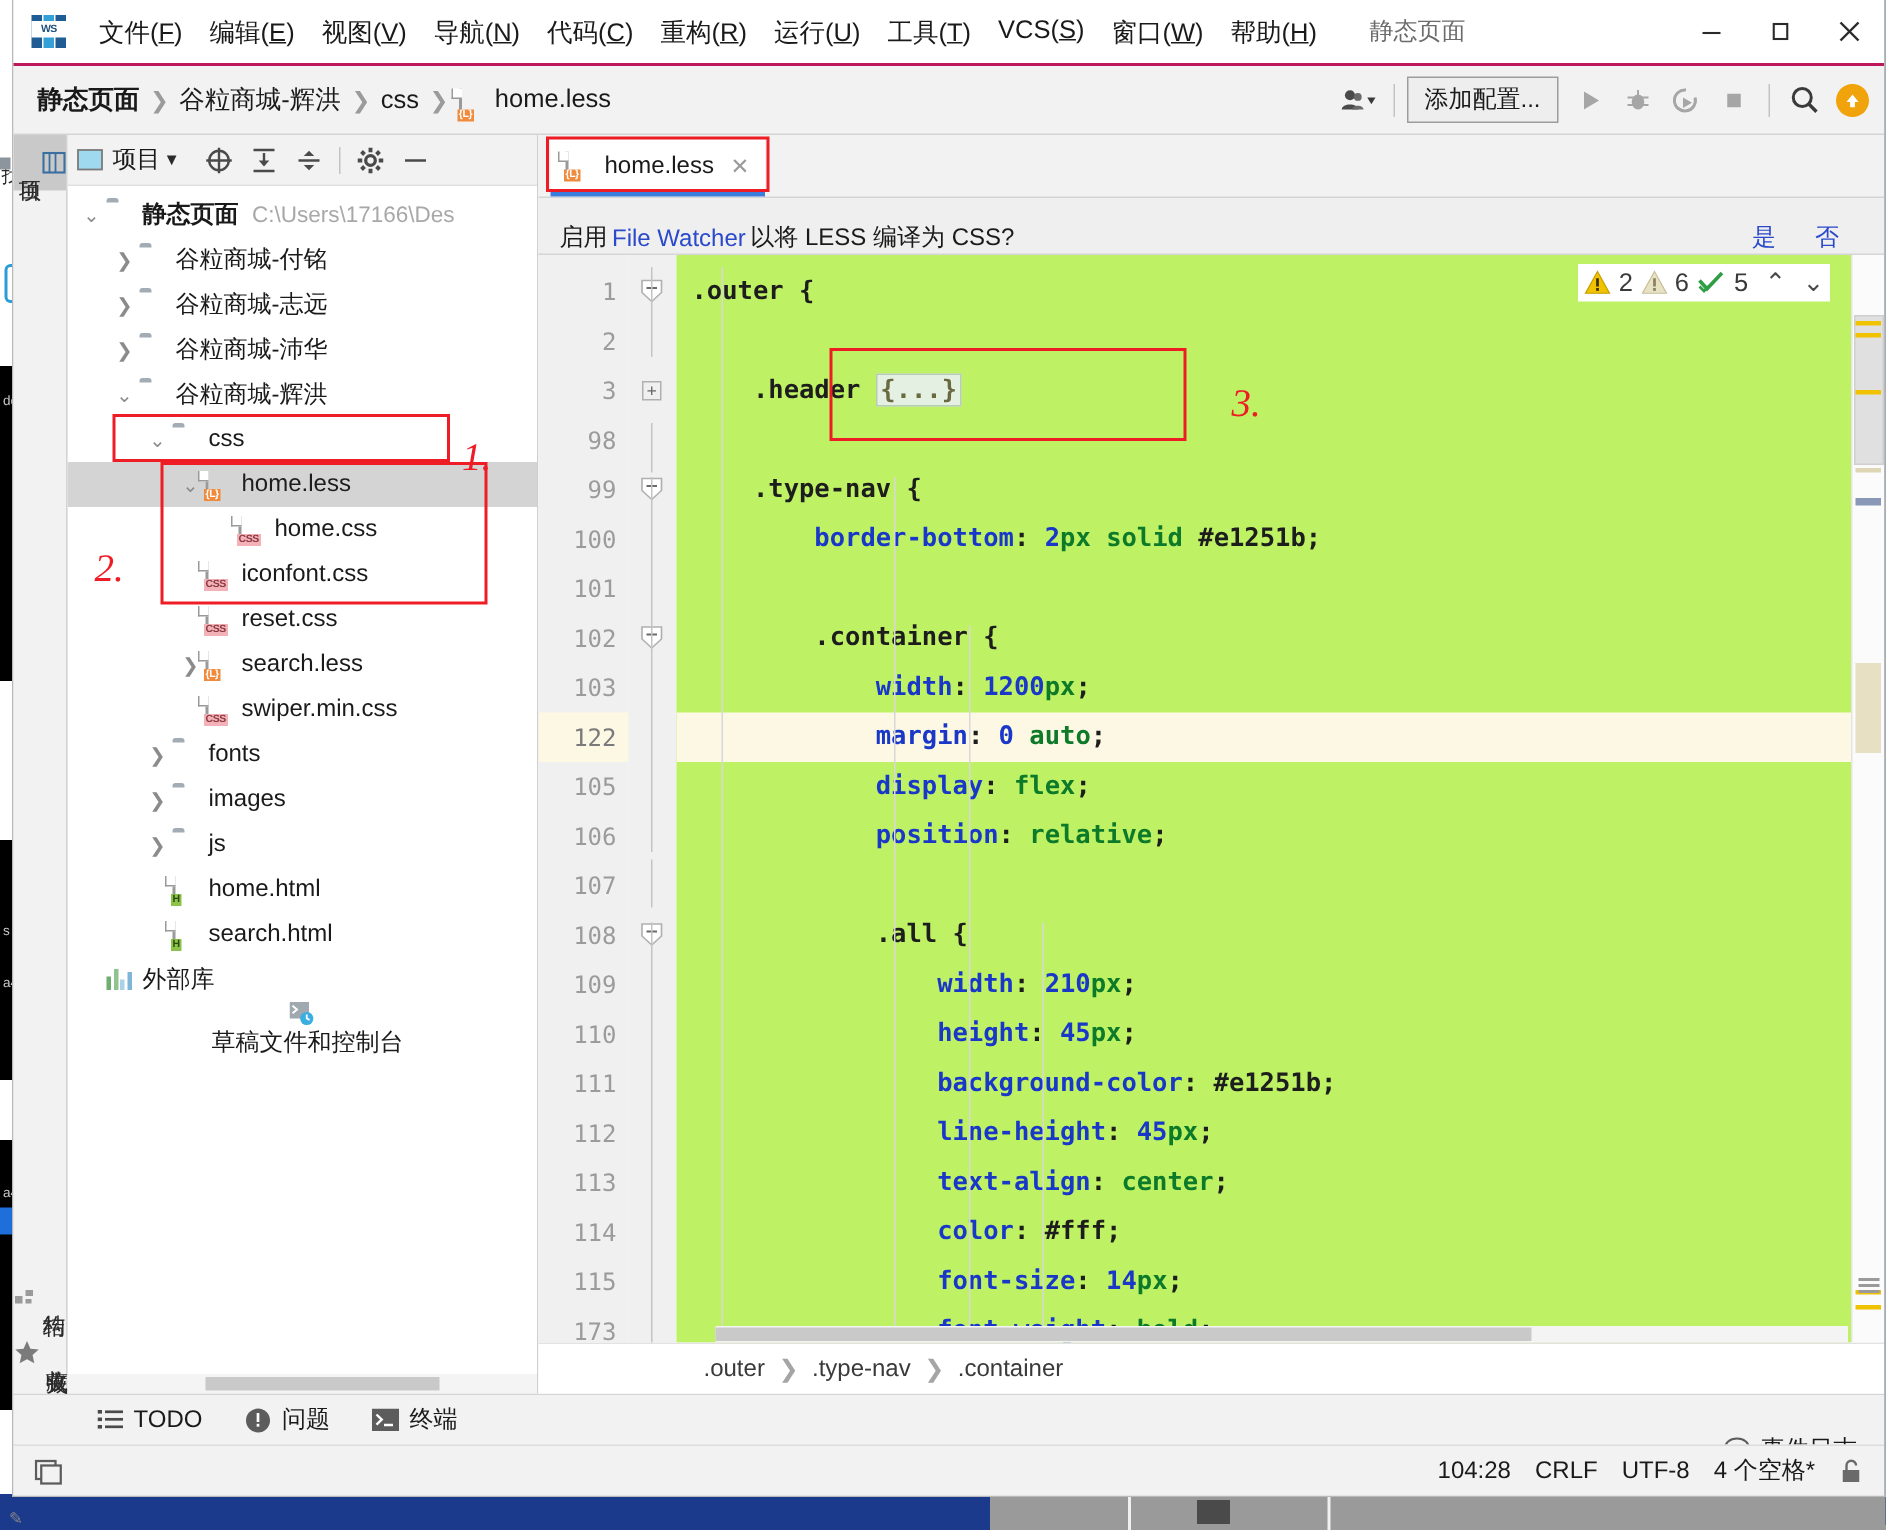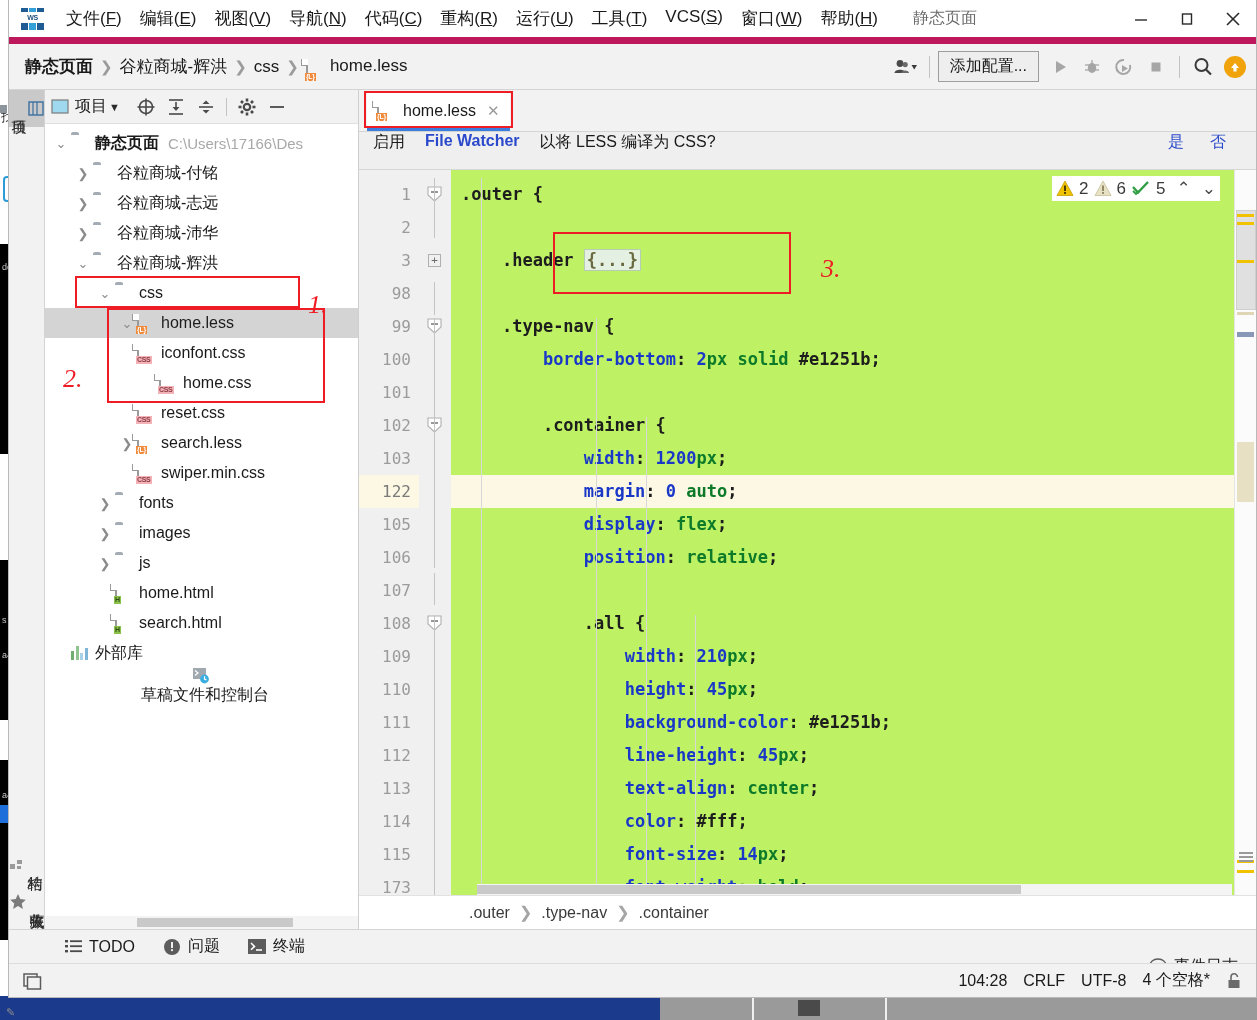--- a/index.html
+++ b/index.html
@@ -27,21 +27,21 @@
     border: 1px solid #b9b9b9;
     border-top: none;
     display: flex; flex-direction: column;
   }
   
   #menubar {
     height: 44px; min-height: 44px;
     background: #ffffff;
     display: flex; align-items: center;
     padding-left: 12px;
-    border-bottom: 7px solid #be185d;
+    border-bottom: 2px solid #be185d;
   }
   #app-logo {
     width: 24px; height: 24px; margin-right: 12px;
     position: relative; flex: none;
   }
   #app-logo .sq { position: absolute; background: #2d6ca8; }
   #app-logo .a { left: 0; top: 1px; width: 7px; height: 22px; background:#1f5c93;}
   #app-logo .b { left: 8px; top: 1px; width: 7px; height: 22px; background:#34a0d8;}
   #app-logo .c { left: 16px; top: 1px; width: 7px; height: 22px; background:#1f5c93;}
   #app-logo .lbl {
@@ -160,23 +160,23 @@
     border-bottom:1px solid #d4d4d4;
   }
   .etab {
     display:flex;align-items:center; gap:7px; height:38px; padding: 0 10px 0 10px;
     background:#ffffff; border-bottom:3px solid #3b7ddd; font-size:16px; color:#1a1a1a;
     position:relative; margin-left: 8px;
   }
   .etab .x { color:#9a9a9a; font-size:15px; margin-left:4px;}
   #watcher-bar {
     height: 38px; min-height:38px; background:#efefef; border-bottom:1px solid #d6d6d6;
-    display:flex; align-items:flex-start; padding: 0 14px; font-size:16px; color:#1a1a1a;
-  }
-  #watcher-bar .lnk { color:#2b4acb; margin: 0 20px; font-weight: bold; }
+    display:flex; align-items:flex-end; padding: 0 14px; font-size:16px; color:#1a1a1a;
+  }
+  #watcher-bar .lnk { color:#2b4acb; margin: 0 3px; }
   #watcher-actions { margin-left:auto; display:flex; gap:26px; padding-right: 16px;}
   #watcher-actions span { color:#2b4acb; font-size:16px; }
   #code-wrap { flex:1; display:flex; min-height:0; position:relative; overflow:hidden;}
   #gutter {
     width: 60px; background:#f0f0f0; flex:none; padding-top: 8px;
     font-family:"DejaVu Sans Mono", monospace; font-size:16px; color:#9b9b9b;
     text-align:right; position:relative;
   }
   .gline { height:33px; line-height:33px; padding-right: 8px; position:relative;}
   .gline.hl { background:#fdf8e3; color:#7a7a7a;}
@@ -487,29 +487,29 @@
           <div class="trow" style="padding-left: 50px;">
             <span class="chev">⌄</span>
             <span class="ficon"><span class="folder"></span></span>
             <span class="tlabel">css</span>
           </div>
           <div class="trow sel" style="padding-left: 72px;">
             <span class="chev">⌄</span>
             <span class="ficon"><span class="doc"><span class="badge less">{L}</span></span></span>
             <span class="tlabel">home.less</span>
           </div>
+          <div class="trow" style="padding-left: 94px;">
+            <span class="chev"></span>
+            <span class="ficon"><span class="doc"><span class="badge css">CSS</span></span></span>
+            <span class="tlabel">home.css</span>
+          </div>
           <div class="trow" style="padding-left: 72px;">
             <span class="chev"></span>
             <span class="ficon"><span class="doc"><span class="badge css">CSS</span></span></span>
             <span class="tlabel">iconfont.css</span>
-          </div>
-          <div class="trow" style="padding-left: 94px;">
-            <span class="chev"></span>
-            <span class="ficon"><span class="doc"><span class="badge css">CSS</span></span></span>
-            <span class="tlabel">home.css</span>
           </div>
           <div class="trow" style="padding-left: 72px;">
             <span class="chev"></span>
             <span class="ficon"><span class="doc"><span class="badge css">CSS</span></span></span>
             <span class="tlabel">reset.css</span>
           </div>
           <div class="trow" style="padding-left: 72px;">
             <span class="chev">❯</span>
             <span class="ficon"><span class="doc"><span class="badge less">{L}</span></span></span>
             <span class="tlabel">search.less</span>

